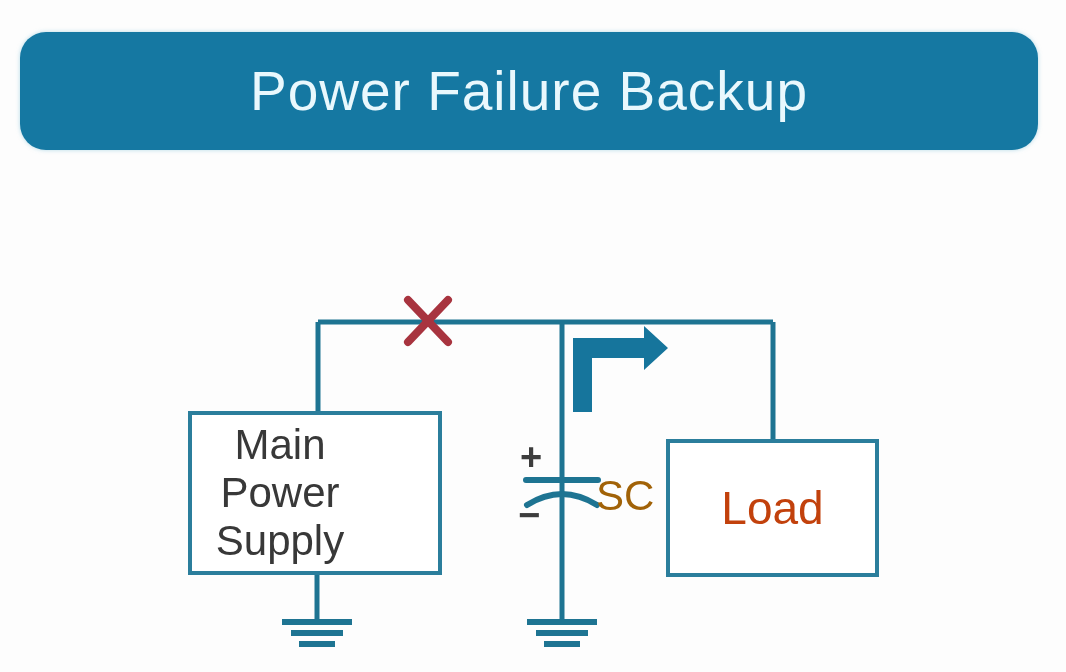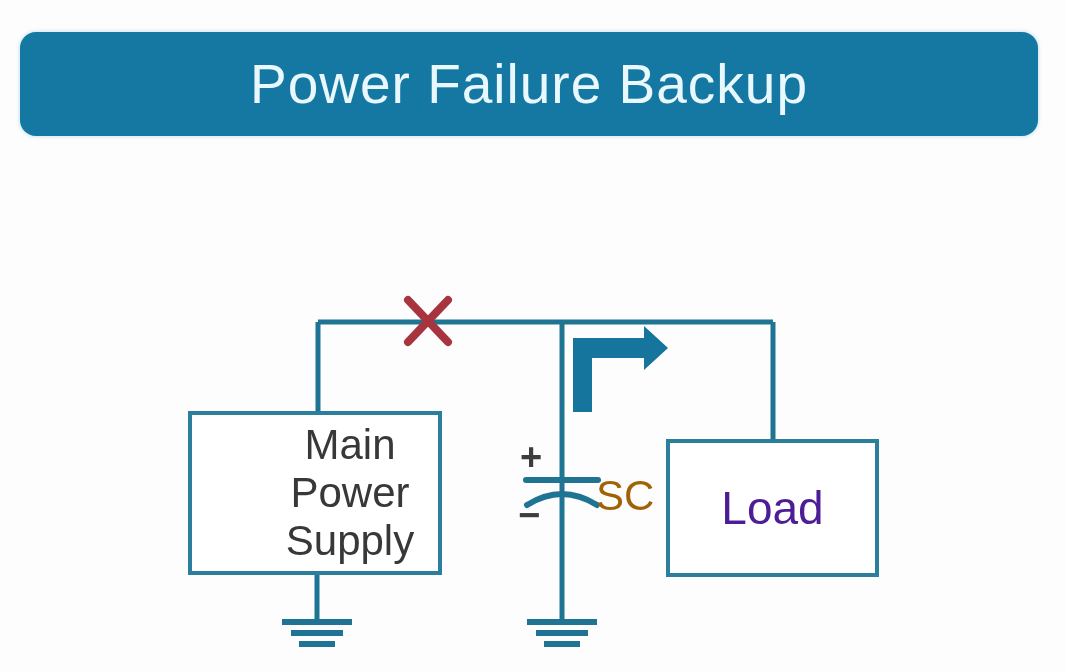--- a/index.html
+++ b/index.html
@@ -9,23 +9,23 @@
     background: #fdfdfd;
     position: relative;
     overflow: hidden;
   }
   .stage { position: absolute; inset: 0; }
 
   
   .banner {
     position: absolute;
     left: 20px; top: 32px;
-    width: 1018px; height: 104px;
+    width: 1018px; height: 118px;
     background: #1578a2;
-    border-radius: 16px;
+    border-radius: 26px;
     display: flex; align-items: center; justify-content: center;
     box-shadow: 0 0 4px rgba(120,190,215,0.55);
   }
   .banner-title {
     color: #e9f8fd;
     font-size: 55px;
     font-weight: 400;
     letter-spacing: 1px;
     white-space: nowrap;
   }
@@ -39,36 +39,36 @@
     left: 138px; top: 242px; width: 600px;
     text-align: center;
     color: #b23b4b;
     font-size: 43px;
     font-weight: 500;
     white-space: nowrap;
   }
   .mps-label-wrap {
     position: absolute;
     left: 190px; top: 413px; width: 250px; height: 160px;
-    display: flex; align-items: center; justify-content: flex-end;
+    display: flex; align-items: center; justify-content: flex-start;
   }
   .mps-label {
     width: 180px;
     text-align: center;
     color: #383838;
     font-size: 42px;
     line-height: 48px;
     font-weight: 500;
   }
   .load-label-wrap {
     position: absolute;
     left: 668px; top: 441px; width: 209px; height: 134px;
     display: flex; align-items: center; justify-content: center;
   }
-  .load-label { color: #4c1d95; font-size: 46px; font-weight: 500; }
+  .load-label { color: #c2410c; font-size: 46px; font-weight: 500; }
   .sc-label {
     position: absolute;
     left: 596px; top: 472px;
     color: #a16207;
     font-size: 42px;
     font-weight: 500;
   }
   .plus-label, .minus-label {
     position: absolute;
     width: 44px;

